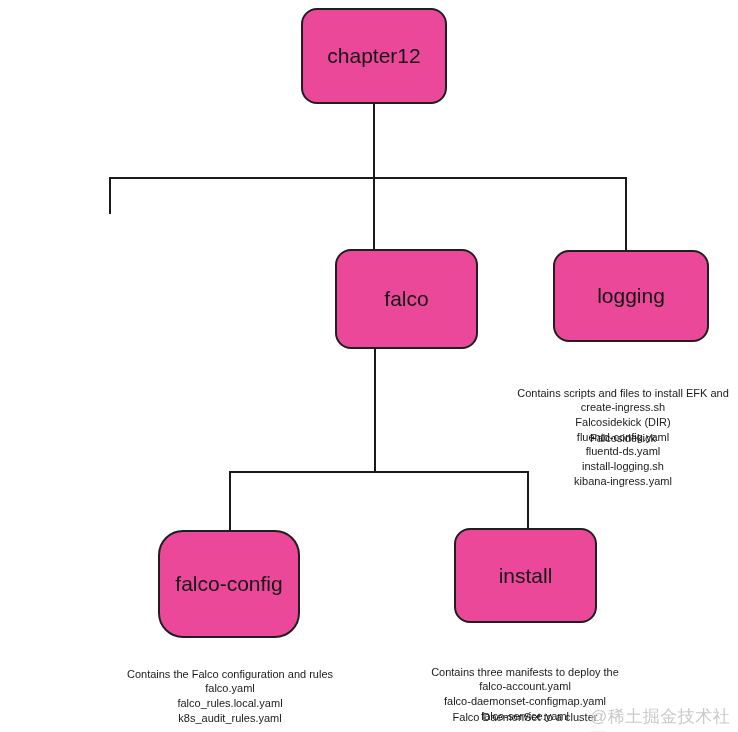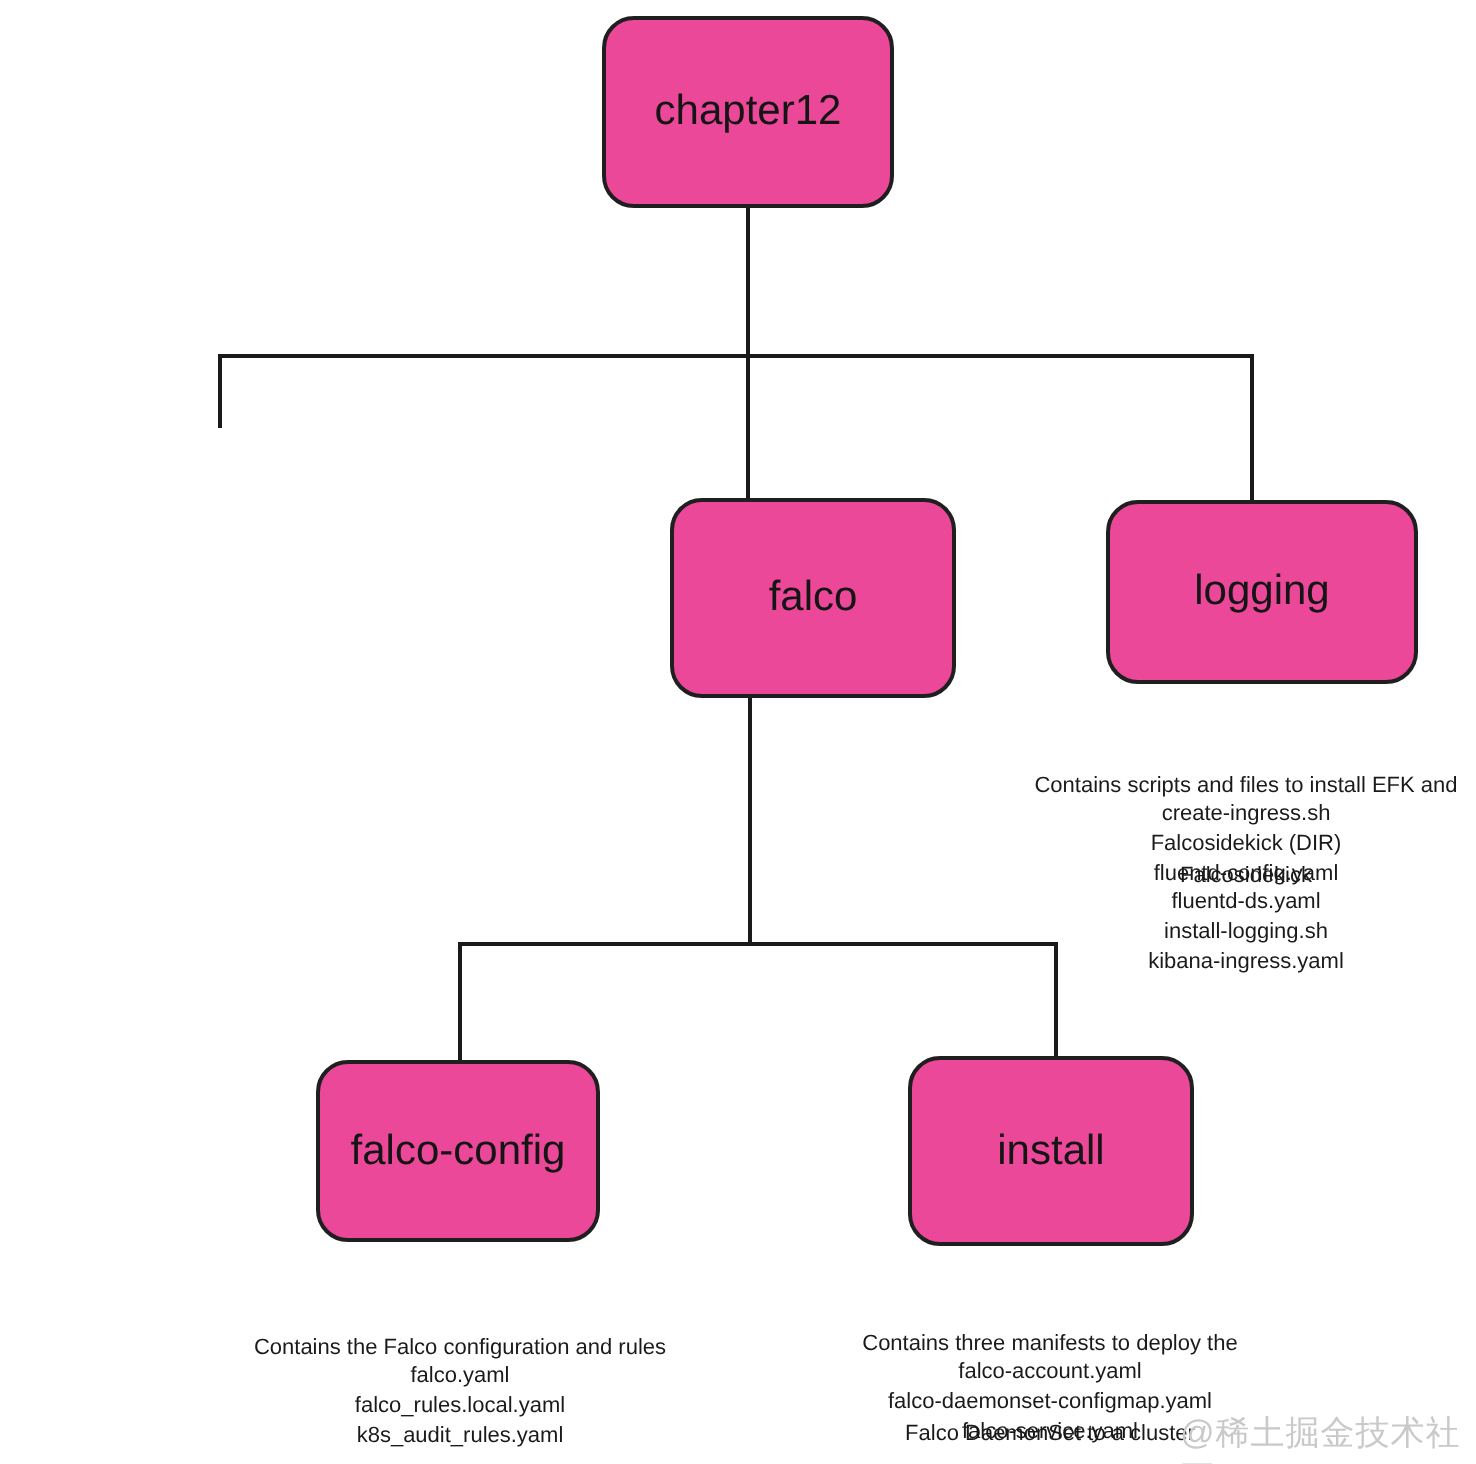--- a/index.html
+++ b/index.html
@@ -95,21 +95,21 @@
   </div>
 
   <div class="node" style="left: 303px; top: 249px; width: 143px; height: 100px; border-color: rgb(31, 31, 31); margin-left: 32px;">
     <span>falco</span>
   </div>
 
   <div class="node" style="left: 553px; top: 250px; width: 156px; height: 92px; border-color: rgb(31, 31, 31);">
     <span>logging</span>
   </div>
 
-  <div class="node" style="left: 158px; top: 530px; width: 142px; height: 91px; border-color: rgb(31, 31, 31);">
+  <div class="node" style="left: 158px; top: 530px; width: 142px; height: 108px; border-color: rgb(31, 31, 31); border-radius: 25px;">
     <span>falco-config</span>
   </div>
 
   <div class="node" style="left: 454px; top: 528px; width: 143px; height: 95px; border-color: rgb(31, 31, 31);">
     <span>install</span>
   </div>
 
 
   <div class="textblock" style="left:508px; top:0; width:230px; height:732px;">
     <div class="small" style="top:356px;">

